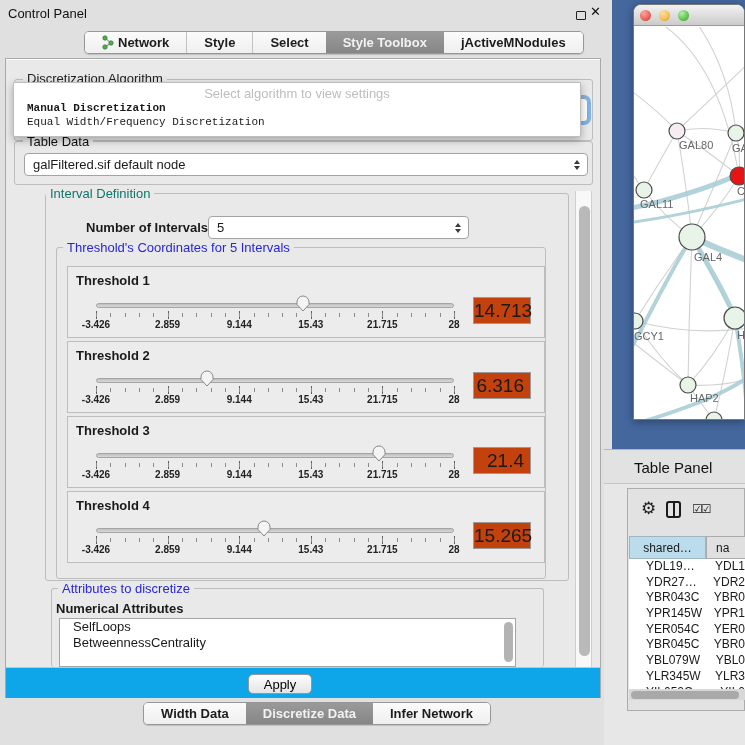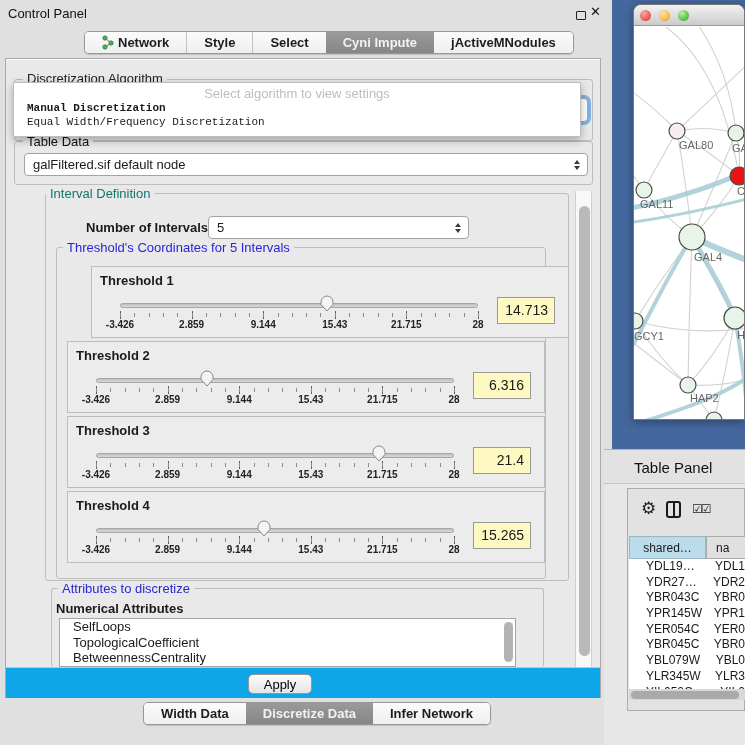--- a/index.html
+++ b/index.html
@@ -39,21 +39,21 @@
   #algo-popup .item.bold { font-weight:bold; }
 
   
   .th-panel { position:absolute; left:61px; width:478px; height:72px; border:1px solid #BDBDBD; background:#ECECEC; }
   .th-name { position:absolute; left:8px; top:6px; font-size:13px; font-weight:bold; }
   .th-track { position:absolute; left:28px; top:36px; width:358px; height:5px; background:linear-gradient(#BFBFBF,#D9D9D9); border:1px solid #A5A5A5; border-radius:3px; }
   .th-ticks-minor { position:absolute; left:28px; top:46px; width:359px; height:4px; background:repeating-linear-gradient(to right,#8A8A8A 0 1px,transparent 1px 14.32px); }
   .th-ticks-major { position:absolute; left:28px; top:44px; width:360px; height:8px; background:repeating-linear-gradient(to right,#5E5E5E 0 1px,transparent 1px 71.6px); }
   .th-ticklabel { position:absolute; top:52px; transform:translateX(-50%); font-size:10px; font-weight:700; color:#222; }
   .th-thumb { position:absolute; top:27px; cursor:pointer; }
-  .th-value { position:absolute; left:405px; top:30px; width:58px; height:27px; background:#fef9c3; border:1px solid #9A9A9A; font-size:14px; line-height:25px; text-align:right; padding-right:6px; }
+  .th-value { position:absolute; left:405px; top:30px; width:58px; height:27px; background:#c2410c; border:1px solid #9A9A9A; font-size:19px; line-height:25px; text-align:right; padding-right:6px; }
 
   
   #attr-list { left:58px; top:617px; width:457px; height:49px; background:#fff; border:1px solid #A5A5A5; overflow:hidden; }
   #attr-list .li { font-size:13px; line-height:15.5px; padding-left:13px; cursor:pointer; white-space:nowrap; }
   #attr-scroll { position:absolute; right:2px; top:3px; width:9px; height:40px; background:#B3B3B3; border-radius:5px; }
 
   
   #v-scroll { left:574px; top:190px; width:17px; height:476px; background:#F8F8F8; border-left:1px solid #CFCFCF; border-right:1px solid #CFCFCF; }
   #v-scroll .thumb { position:absolute; left:3px; top:15px; width:11px; height:450px; background:#B9B9B9; border-radius:6px; }
 
@@ -108,21 +108,21 @@
       </svg>
       <span>Network</span>
     </div>
     <div class="tab sep">
       <span>Style</span>
     </div>
     <div class="tab sep">
       <span>Select</span>
     </div>
     <div class="tab sel">
-      <span>Cyni Impute</span>
+      <span>Style Toolbox</span>
     </div>
     <div class="tab">
       <span>jActiveMNodules</span>
     </div>
   </div>
 
 <div class="abs" id="main-panel">
 
   <div class="grp" style="left:8px;top:20px;width:579px;height:62px;">
     <span class="grp-legend" style="top:-9px;left:8px;color:#222;">Discretization Algorithm</span>
@@ -154,21 +154,21 @@
     <div class="stepper">
         <div class="tri-up"></div>
         <div class="tri-dn"></div>
       </div>
   </div>
 
   <div class="grp" style="left:50px;top:188px;width:490px;height:332px;">
     <span class="grp-legend" style="top:-8px;left:6px;color:#2626D8;">Threshold's Coordinates for 5 Intervals</span>
   </div>
   <div id="sliders">
-      <div class="th-panel" style="top: 207px; margin-left: 24px;">
+      <div class="th-panel" style="top: 207px;">
         <span class="th-name">Threshold 1</span>
         <div class="th-track"></div>
         <div class="th-ticks-major"></div>
         <div class="th-ticks-minor"></div>
         <span class="th-ticklabel" style="left:28px">-3.426</span>
         <span class="th-ticklabel" style="left:99.60000000000001px">2.859</span>
         <span class="th-ticklabel" style="left:171.20000000000002px">9.144</span>
         <span class="th-ticklabel" style="left:242.80000000000004px">15.43</span>
         <span class="th-ticklabel" style="left:314.40000000000003px">21.715</span>
         <span class="th-ticklabel" style="left:386px">28</span>
@@ -227,21 +227,20 @@
       </div>
     </div>
 
   <div class="grp" style="left:45px;top:529px;width:493px;height:79px;border-bottom:none;">
     <span class="grp-legend" style="top:-8px;left:6px;color:#2626D8;">Attributes to discretize</span>
   </div>
   <span class="abs" style="left:50px;top:542px;font-size:13px;font-weight:bold;">Numerical Attributes</span>
   <div class="abs" id="attr-list" style="left:53px;top:559px;">
     <div id="attr-scroll"></div>
   <div class="li">SelfLoops</div>
-      <div class="li">TopologicalCoefficient</div>
       <div class="li">BetweennessCentrality</div>
     </div>
 
   <div class="abs" id="v-scroll" style="left:569px;top:132px;height:476px;">
     <div class="thumb"></div>
   </div>
 
   <div class="abs" id="cp-footer" style="left:0;top:608px;width:594px;">
     <button id="apply-btn">Apply</button>
   </div>

